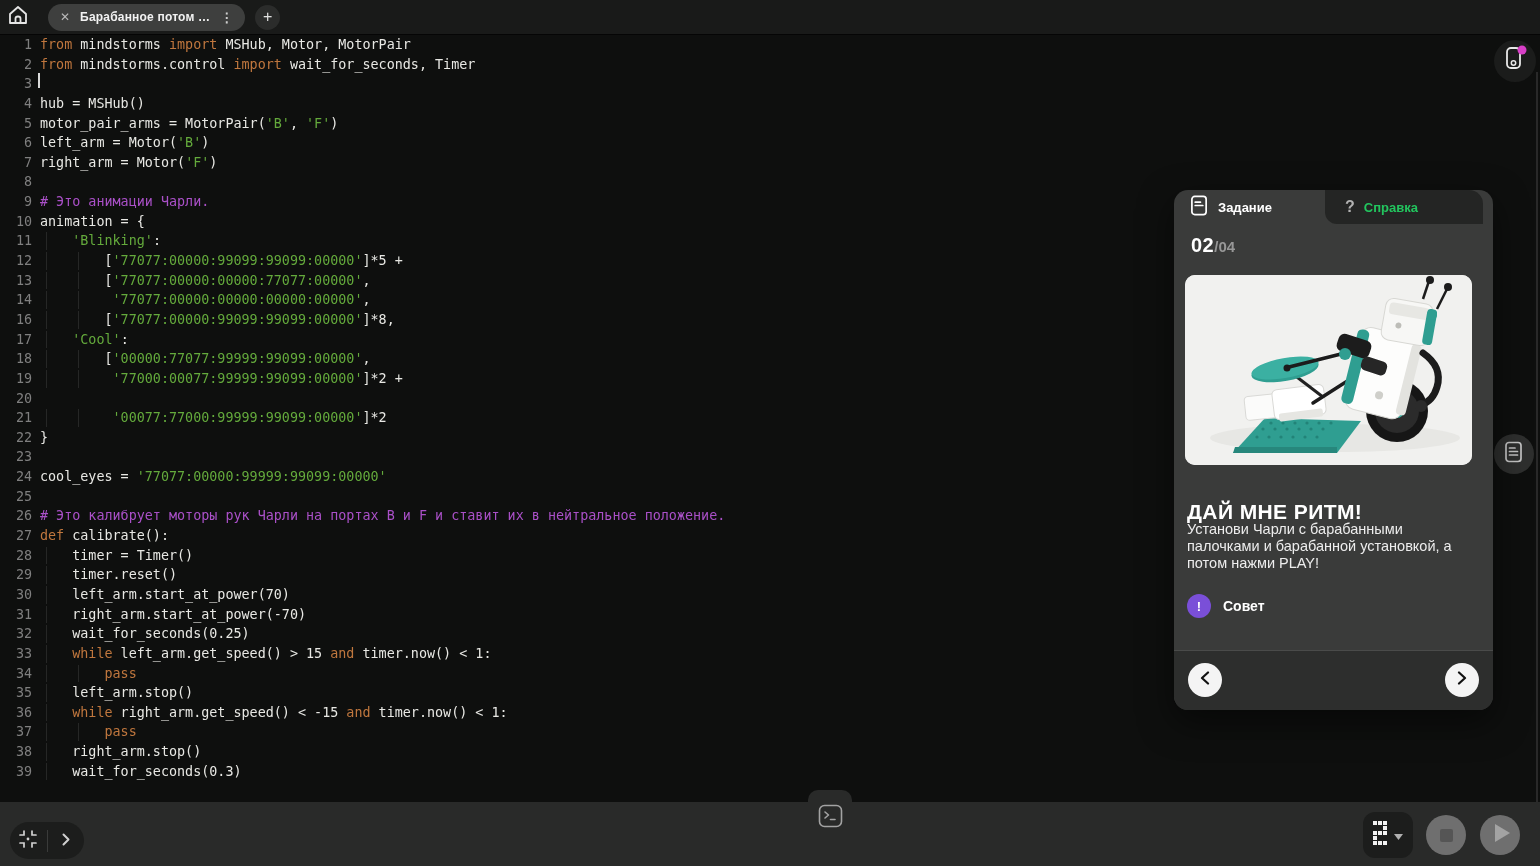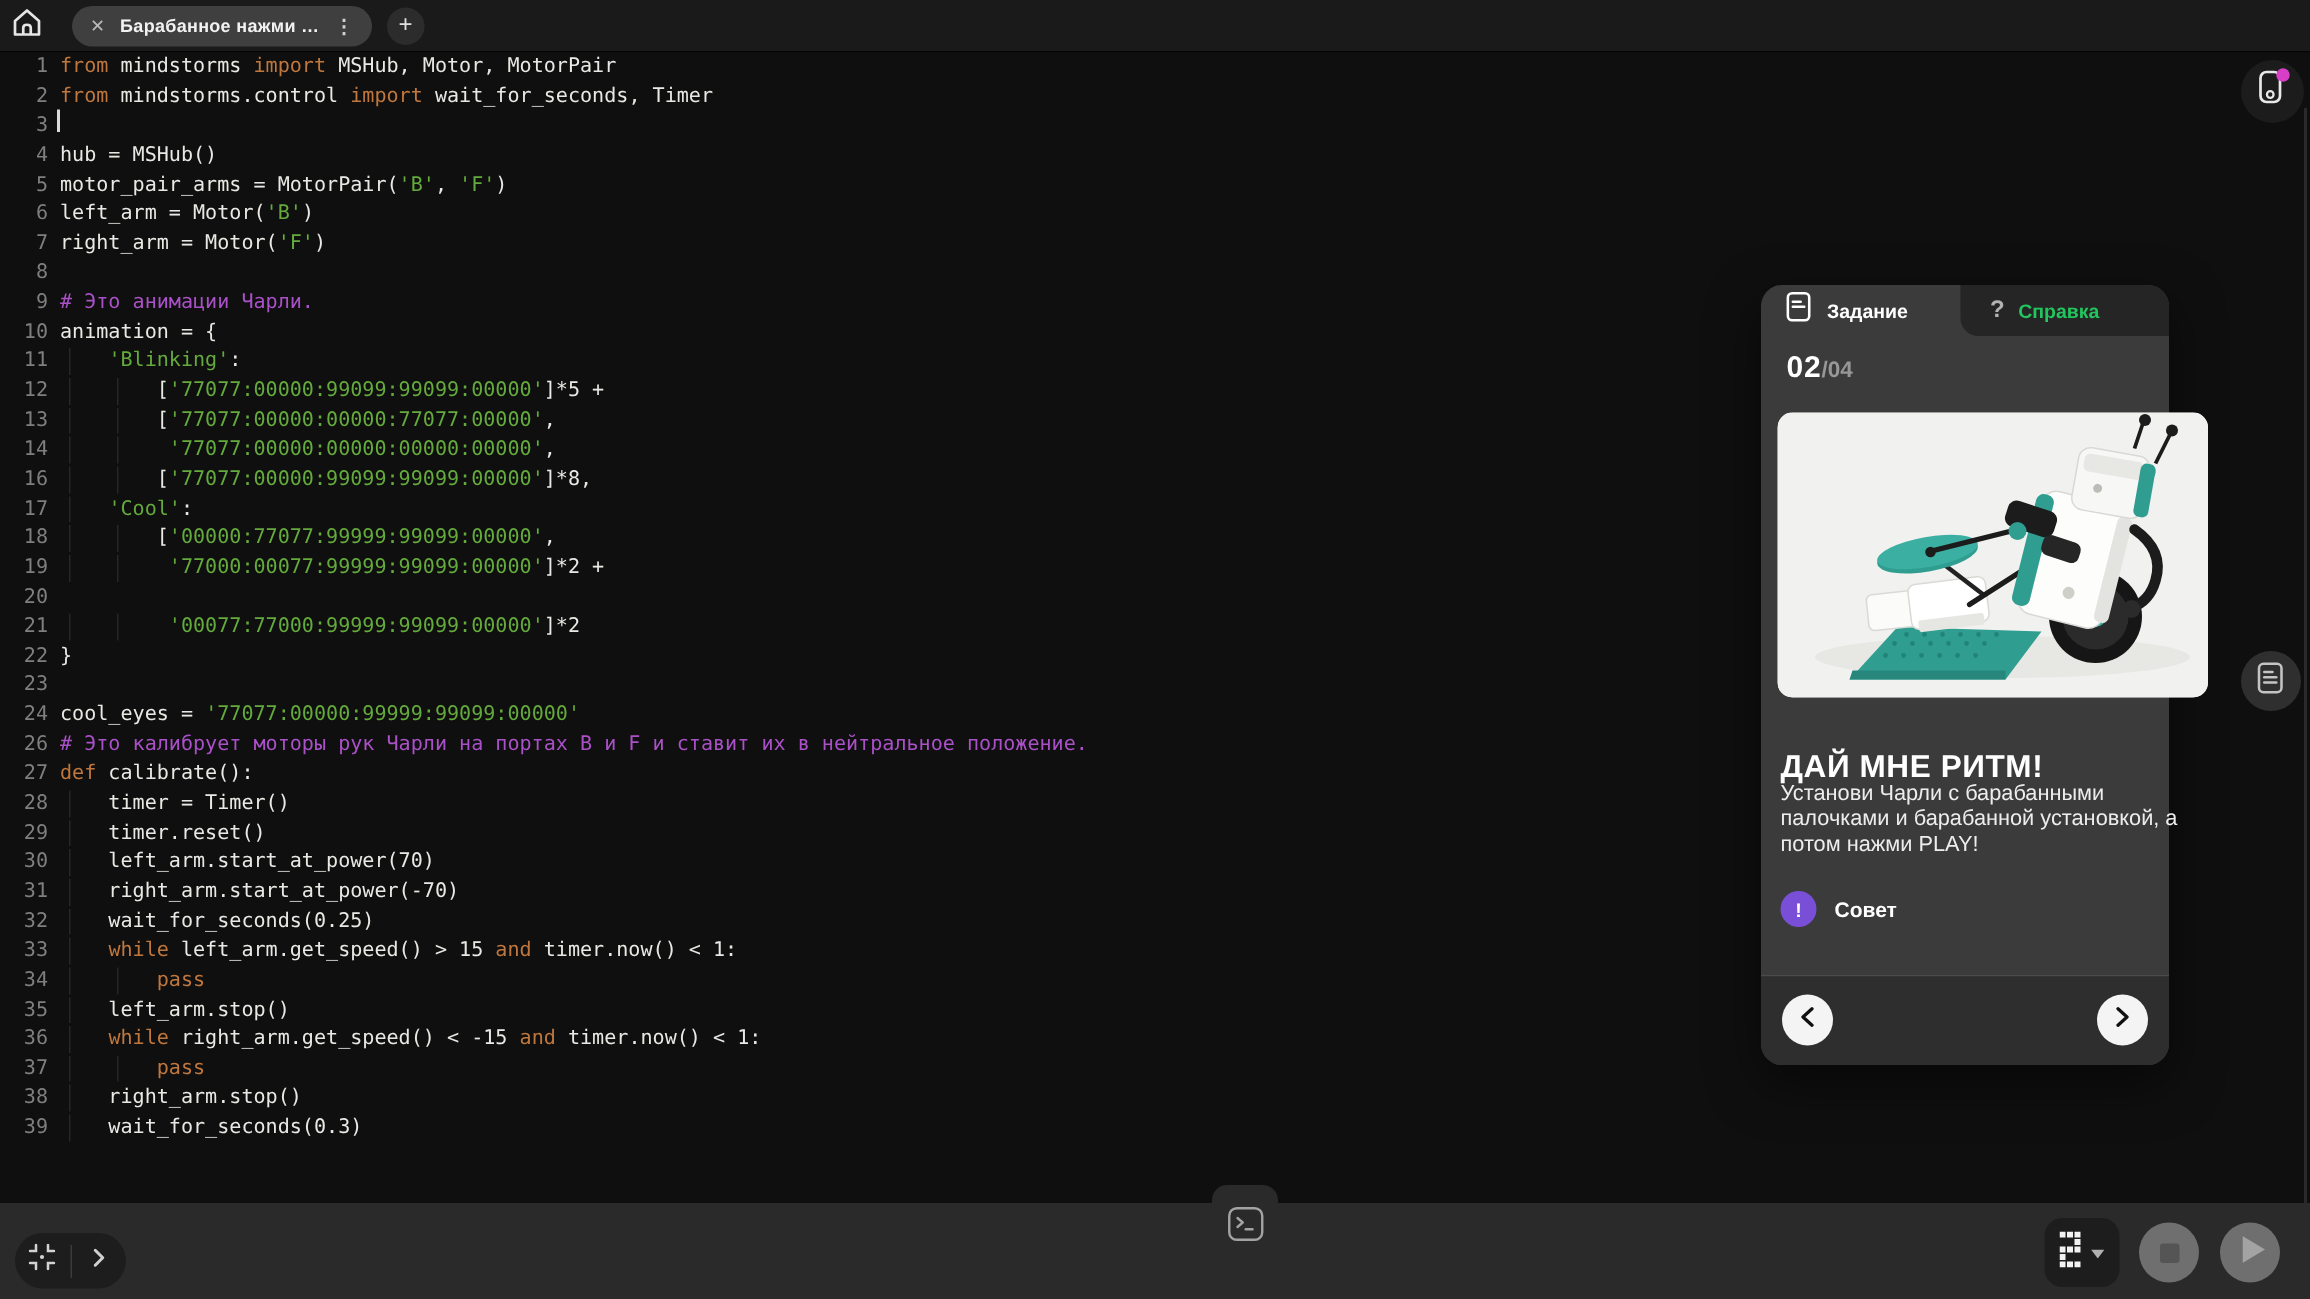--- a/index.html
+++ b/index.html
@@ -34,21 +34,21 @@
   .vscroll{position:absolute;right:2px;top:37px;width:2px;height:770px;background:#343534;opacity:.7;}
 
   
   .hub-status{position:absolute;left:1494px;top:40px;width:42px;height:42px;border-radius:50%;
               background:#1b1c1b;display:flex;align-items:center;justify-content:center;cursor:pointer;}
   .panel-toggle{position:absolute;left:1494px;top:434px;width:40px;height:40px;border-radius:50%;
               background:#2e2f2e;display:flex;align-items:center;justify-content:center;cursor:pointer;}
 
   
   .task-panel{position:absolute;left:1174px;top:190px;width:272px;height:520px;background:#3a3b3a;
-              border-radius:14px;box-shadow:0 12px 34px rgba(0,0,0,.5);}
+              border-radius:14px;box-shadow:0 12px 34px rgba(0,0,0,.5);padding-left:47px;}
   .panel-tabs{position:absolute;left:0;top:0;width:100%;height:34px;display:flex;}
   .ptab{display:flex;align-items:center;gap:9px;cursor:pointer;box-sizing:border-box;}
   .ptab-active{width:151px;padding-left:16px;}
   .ptab-active .ptab-label{color:#ffffff;font-size:13px;font-weight:bold;}
   .ptab-inactive{width:158px;background:#242524;border-radius:0 14px 0 12px;padding-left:20px;}
   .ptab-inactive .ptab-label{color:#22c55e;font-size:13px;font-weight:bold;}
   .qmark{color:#b2b2b2;font-size:16px;font-weight:bold;}
   .progress{position:absolute;left:17px;top:44px;display:flex;align-items:baseline;}
   .prog-cur{color:#ffffff;font-size:20px;font-weight:800;letter-spacing:.5px;}
   .prog-total{color:#979797;font-size:15px;font-weight:700;}
@@ -94,21 +94,21 @@
     <div class="home-btn">
       <span>
         <svg width="22" height="22" viewBox="0 0 22 22" fill="none" stroke="#e6e6e6" stroke-width="1.8" stroke-linejoin="round">
           <path d="M3 10 L11 3 L19 10 L19 19 L3 19 Z"></path>
           <path d="M8.5 19 L8.5 14.5 Q8.5 12.5 11 12.5 Q13.5 12.5 13.5 14.5 L13.5 19"></path>
         </svg>
       </span>
     </div>
     <div class="tab-pill">
       <span class="tab-close">✕</span>
-      <span class="tab-label">Барабанное нажми …</span>
+      <span class="tab-label">Барабанное потом …</span>
       <span class="tab-menu">⋮</span>
     </div>
     <div class="newtab-btn">
       <span>+</span>
     </div>
   </div>
 
   <div class="editor">
     <div class="code-lines">
         <div class="cl"><span class="ln">1</span><span class="cd"><span class="tk-k">from</span><span class="tk-t"> mindstorms </span><span class="tk-k">import</span><span class="tk-t"> MSHub, Motor, MotorPair</span></span></div>
@@ -127,20 +127,21 @@
         <div class="cl"><span class="ln">14</span><span class="cd"><i class="guide" style="left: 5.5px;"></i><i class="guide" style="left: 37.7px;"></i><span class="tk-t">         </span><span class="tk-s">'77077:00000:00000:00000:00000'</span><span class="tk-t">,</span></span></div>
         <div class="cl"><span class="ln">16</span><span class="cd"><i class="guide" style="left: 5.5px;"></i><i class="guide" style="left: 37.7px;"></i><span class="tk-t">        [</span><span class="tk-s">'77077:00000:99099:99099:00000'</span><span class="tk-t">]*8,</span></span></div>
         <div class="cl"><span class="ln">17</span><span class="cd"><i class="guide" style="left: 5.5px;"></i><span class="tk-t">    </span><span class="tk-s">'Cool'</span><span class="tk-t">:</span></span></div>
         <div class="cl"><span class="ln">18</span><span class="cd"><i class="guide" style="left: 5.5px;"></i><i class="guide" style="left: 37.7px;"></i><span class="tk-t">        [</span><span class="tk-s">'00000:77077:99999:99099:00000'</span><span class="tk-t">,</span></span></div>
         <div class="cl"><span class="ln">19</span><span class="cd"><i class="guide" style="left: 5.5px;"></i><i class="guide" style="left: 37.7px;"></i><span class="tk-t">         </span><span class="tk-s">'77000:00077:99999:99099:00000'</span><span class="tk-t">]*2 +</span></span></div>
         <div class="cl"><span class="ln">20</span></div>
         <div class="cl"><span class="ln">21</span><span class="cd"><i class="guide" style="left: 5.5px;"></i><i class="guide" style="left: 37.7px;"></i><span class="tk-t">         </span><span class="tk-s">'00077:77000:99999:99099:00000'</span><span class="tk-t">]*2</span></span></div>
         <div class="cl"><span class="ln">22</span><span class="cd"><span class="tk-t">}</span></span></div>
         <div class="cl"><span class="ln">23</span><span class="cd"></span></div>
         <div class="cl"><span class="ln">24</span><span class="cd"><span class="tk-t">cool_eyes = </span><span class="tk-s">'77077:00000:99999:99099:00000'</span></span></div>
+        <div class="cl"><span class="ln">25</span><span class="cd"></span></div>
         <div class="cl"><span class="ln">26</span><span class="cd"><span class="tk-c"># Это калибрует моторы рук Чарли на портах B и F и ставит их в нейтральное положение.</span></span></div>
         <div class="cl"><span class="ln">27</span><span class="cd"><span class="tk-k">def</span><span class="tk-t"> calibrate():</span></span></div>
         <div class="cl"><span class="ln">28</span><span class="cd"><i class="guide" style="left: 5.5px;"></i><span class="tk-t">    timer = Timer()</span></span></div>
         <div class="cl"><span class="ln">29</span><span class="cd"><i class="guide" style="left: 5.5px;"></i><span class="tk-t">    timer.reset()</span></span></div>
         <div class="cl"><span class="ln">30</span><span class="cd"><i class="guide" style="left: 5.5px;"></i><span class="tk-t">    left_arm.start_at_power(70)</span></span></div>
         <div class="cl"><span class="ln">31</span><span class="cd"><i class="guide" style="left: 5.5px;"></i><span class="tk-t">    right_arm.start_at_power(-70)</span></span></div>
         <div class="cl"><span class="ln">32</span><span class="cd"><i class="guide" style="left: 5.5px;"></i><span class="tk-t">    wait_for_seconds(0.25)</span></span></div>
         <div class="cl"><span class="ln">33</span><span class="cd"><i class="guide" style="left: 5.5px;"></i><span class="tk-t">    </span><span class="tk-k">while</span><span class="tk-t"> left_arm.get_speed() &gt; 15 </span><span class="tk-k">and</span><span class="tk-t"> timer.now() &lt; 1:</span></span></div>
         <div class="cl"><span class="ln">34</span><span class="cd"><i class="guide" style="left: 5.5px;"></i><i class="guide" style="left: 37.7px;"></i><span class="tk-t">        </span><span class="tk-k">pass</span></span></div>
         <div class="cl"><span class="ln">35</span><span class="cd"><i class="guide" style="left: 5.5px;"></i><span class="tk-t">    left_arm.stop()</span></span></div>

